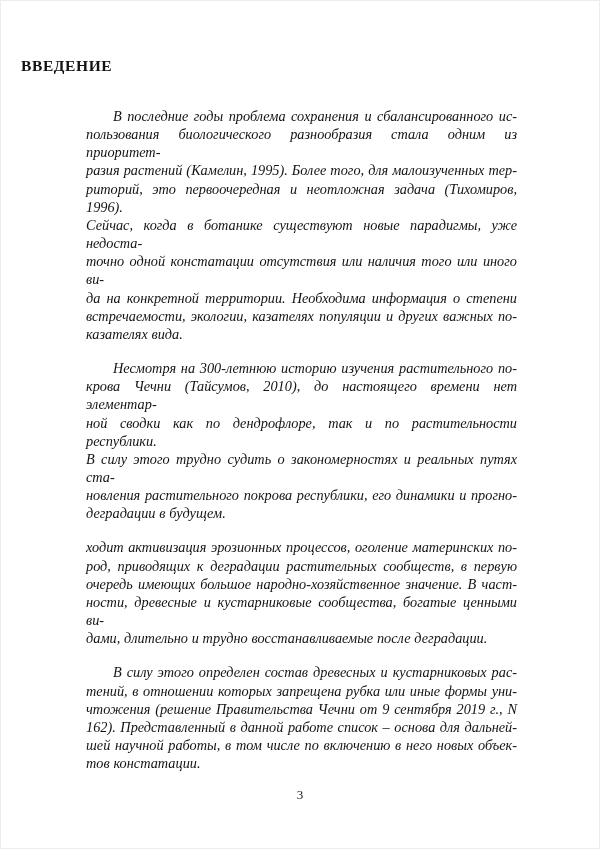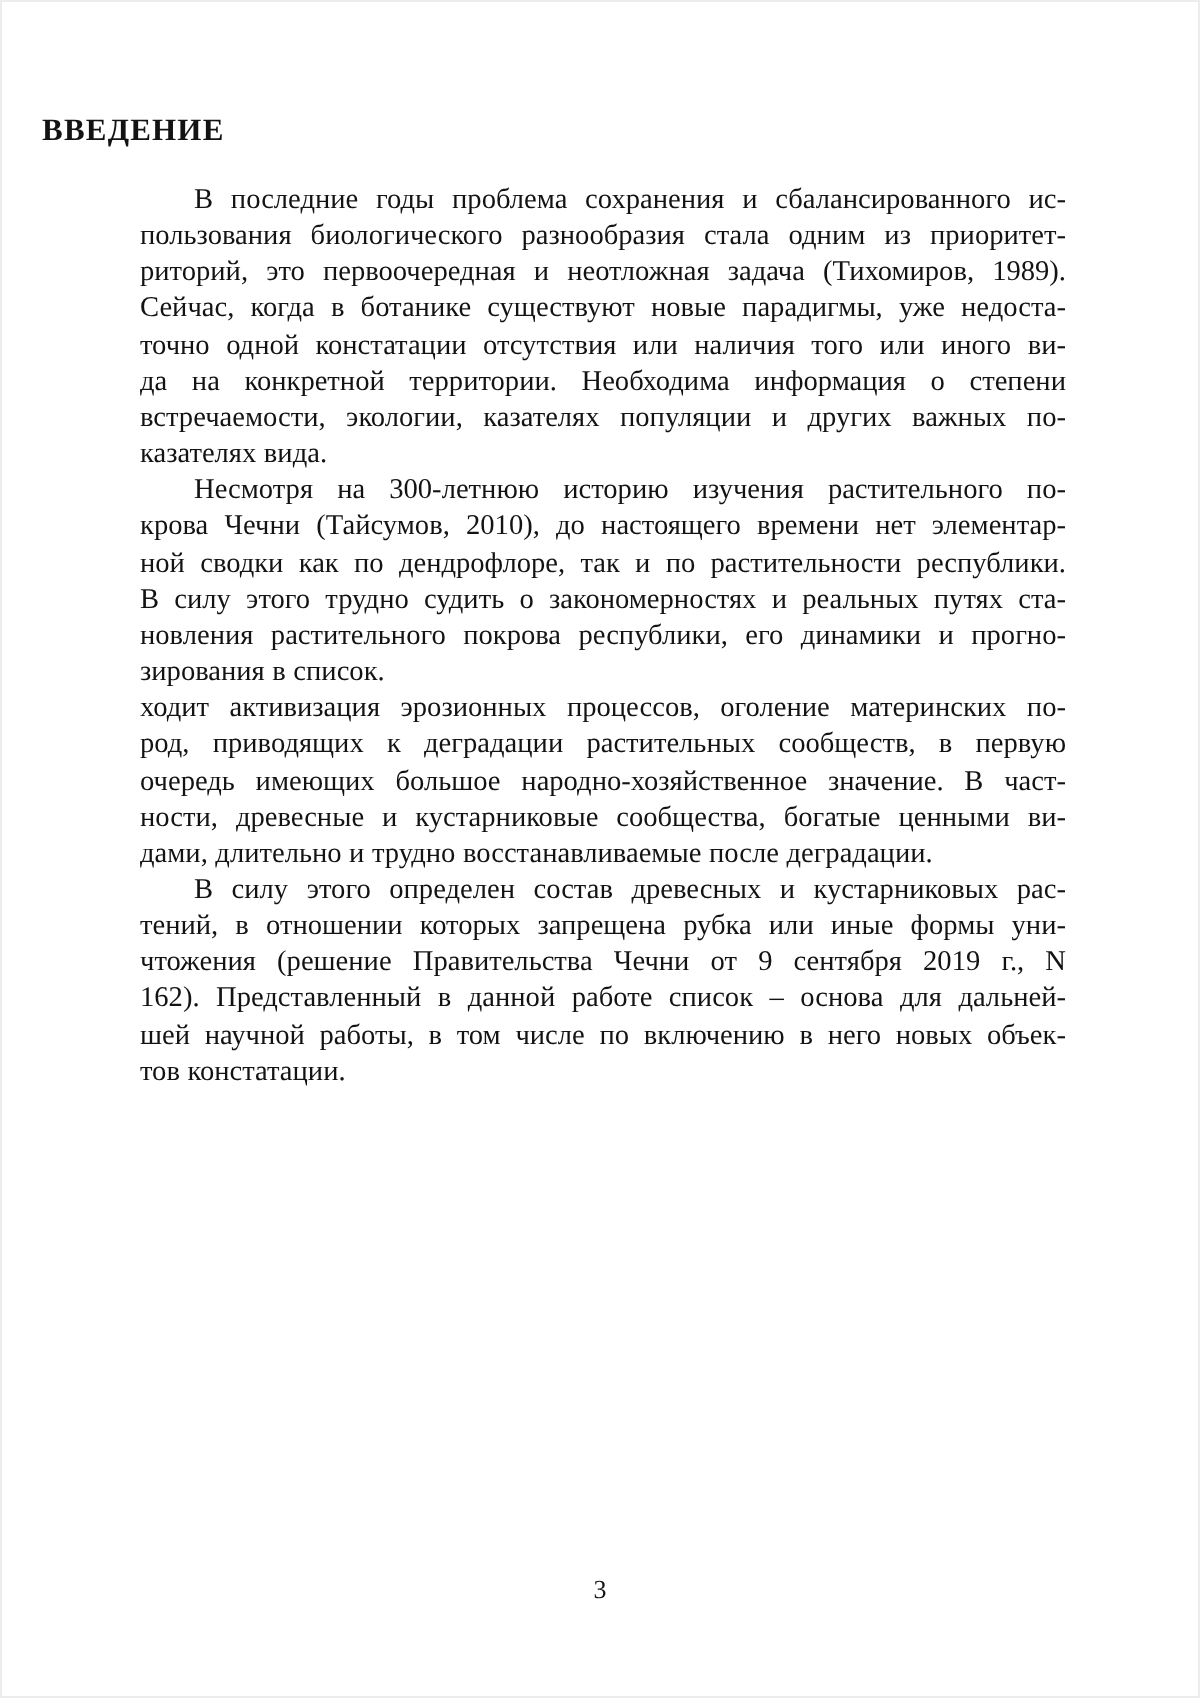--- a/index.html
+++ b/index.html
@@ -31,21 +31,22 @@
   }
   .document-body {
     position: absolute;
     top: 90px;
     left: 69px;
     width: 463px;
     font-size: 14.3px;
     line-height: 18.15px;
   }
   .paragraph {
-    margin: 0;
+    margin: 16px;
+    font-style: italic;
   }
   .line {
     text-align: justify;
     text-align-last: justify;
     word-spacing: 0.2px;
   }
   .line.first {
     text-indent: 27px;
   }
   .line.last {
@@ -63,34 +64,35 @@
 </head>
 <body>
 
 <div class="page">
   <div class="section-title">ВВЕДЕНИЕ</div>
 
   <div class="document-body">
       <div class="paragraph">
         <div class="line first">В последние годы проблема сохранения и сбалансированного ис-</div>
         <div class="line">пользования биологического разнообразия стала одним из приоритет-</div>
-        <div class="line">риторий, это первоочередная и неотложная задача (Тихомиров, 1989).</div>
+        <div class="line">разия растений (Камелин, 1995). Более того, для малоизученных тер-</div>
+        <div class="line">риторий, это первоочередная и неотложная задача (Тихомиров, 1996).</div>
         <div class="line">Сейчас, когда в ботанике существуют новые парадигмы, уже недоста-</div>
         <div class="line">точно одной констатации отсутствия или наличия того или иного ви-</div>
         <div class="line">да на конкретной территории. Необходима информация о степени</div>
         <div class="line">встречаемости, экологии, казателях популяции и других важных по-</div>
         <div class="line last">казателях вида.</div>
       </div>
       <div class="paragraph">
         <div class="line first">Несмотря на 300-летнюю историю изучения растительного по-</div>
         <div class="line">крова Чечни (Тайсумов, 2010), до настоящего времени нет элементар-</div>
         <div class="line">ной сводки как по дендрофлоре, так и по растительности республики.</div>
         <div class="line">В силу этого трудно судить о закономерностях и реальных путях ста-</div>
         <div class="line">новления растительного покрова республики, его динамики и прогно-</div>
-        <div class="line last">зирования в список.</div>
+        <div class="line last">деградации в будущем.</div>
       </div>
       <div class="paragraph">
         <div class="line">ходит активизация эрозионных процессов, оголение материнских по-</div>
         <div class="line">род, приводящих к деградации растительных сообществ, в первую</div>
         <div class="line">очередь имеющих большое народно-хозяйственное значение. В част-</div>
         <div class="line">ности, древесные и кустарниковые сообщества, богатые ценными ви-</div>
         <div class="line last">дами, длительно и трудно восстанавливаемые после деградации.</div>
       </div>
       <div class="paragraph">
         <div class="line first">В силу этого определен состав древесных и кустарниковых рас-</div>

